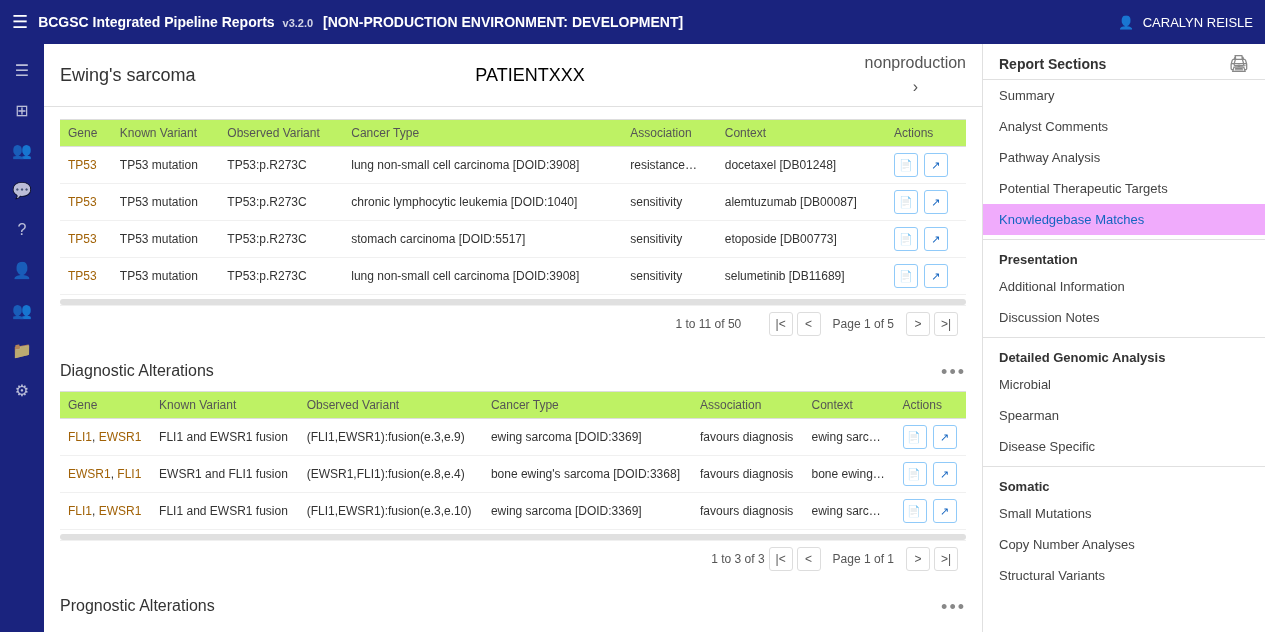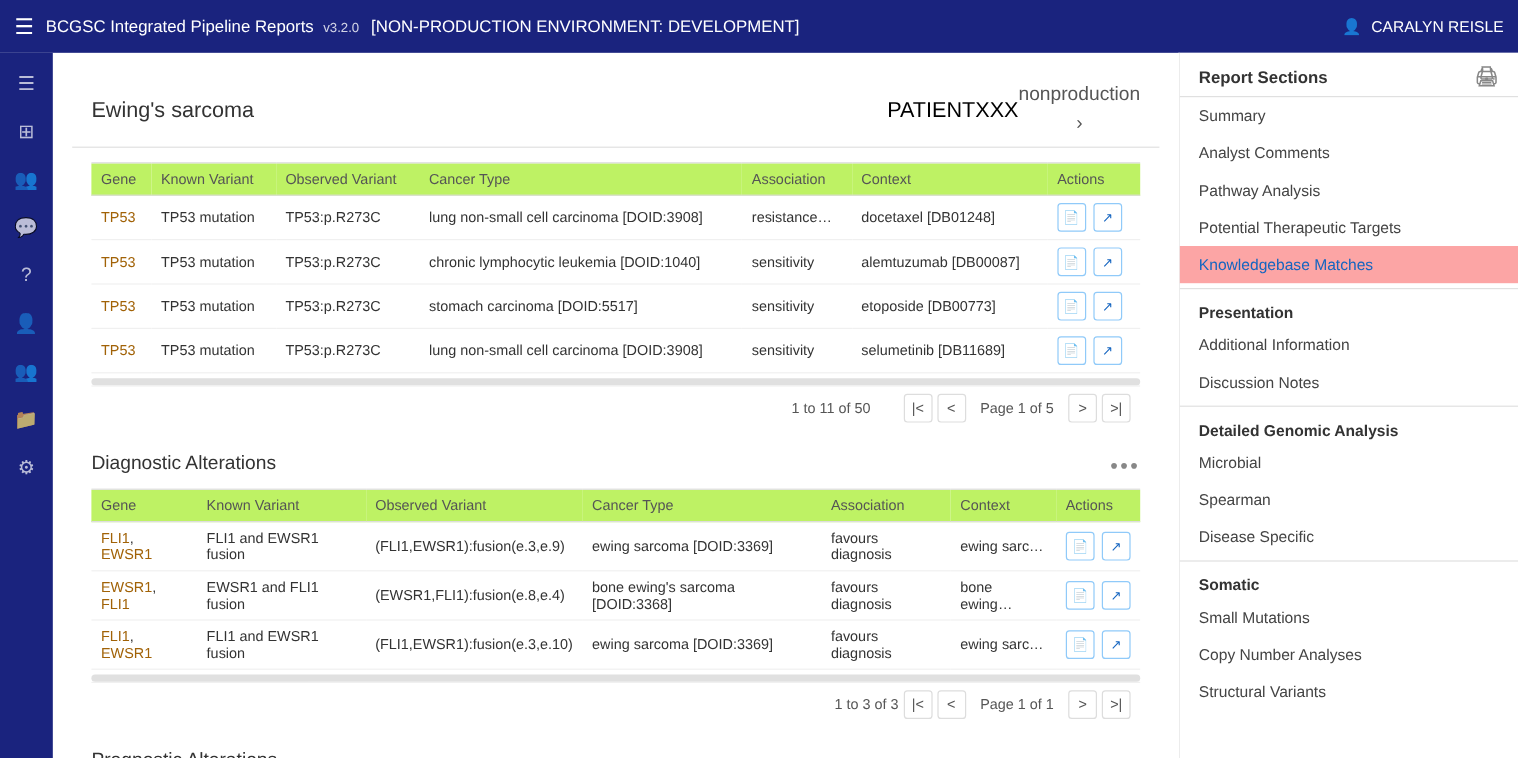--- a/index.html
+++ b/index.html
@@ -9,21 +9,21 @@
     .topbar {
       background: #1a237e;
       color: white;
       height: 44px;
       display: flex;
       align-items: center;
       padding: 0 12px;
       justify-content: space-between;
     }
     .topbar-left { display: flex; align-items: center; gap: 10px; }
-    .topbar-title { font-size: 14px; font-weight: 400; }
+    .topbar-title { font-size: 14px; font-weight: 700; }
     .topbar-right { display: flex; align-items: center; gap: 8px; font-size: 13px; }
 
     
     .layout { display: flex; height: calc(632px - 44px); }
 
     
     .icon-sidebar {
       width: 44px;
       background: #1a237e;
       display: flex;
@@ -42,33 +42,33 @@
       border-radius: 4px;
       cursor: pointer;
       font-size: 16px;
     }
 
     
     .main-content {
       flex: 1;
       overflow-y: auto;
       background: white;
-      padding: 16px;
+      padding: 0;
     }
 
     
     .report-header {
       display: flex;
       align-items: center;
       padding: 10px 16px;
       border-bottom: 1px solid #e0e0e0;
       background: white;
     }
     .report-title { font-size: 18px; font-weight: 500; color: #333; }
-    .report-patient { font-size: 18px; font-weight: 500; text-align: right; flex: 1; }
+    .report-patient { font-size: 18px; font-weight: 500; text-align: center; flex: 1; }
     .report-env { font-size: 16px; color: #555; margin-left: auto; display: flex; align-items: center; gap: 6px; flex-direction: column; }
 
     
     .section {
       padding: 12px 16px 8px;
     }
     .section-header {
       display: flex;
       justify-content: space-between;
       align-items: flex-start;
@@ -146,21 +146,21 @@
       justify-content: space-between;
       align-items: center;
     }
     .sidebar-item {
       padding: 8px 16px;
       font-size: 13px;
       color: #444;
       cursor: pointer;
       display: block;
     }
-    .sidebar-item.active { background: #fca5a5; color: #1565c0; }
+    .sidebar-item.active { background: #f0abfc; color: #1565c0; }
     .sidebar-group-label {
       padding: 8px 16px 4px;
       font-size: 13px;
       font-weight: 600;
       color: #333;
     }
     .sidebar-divider { border: none; border-top: 1px solid #e0e0e0; margin: 4px 0; }
 
     
     .three-dot {

